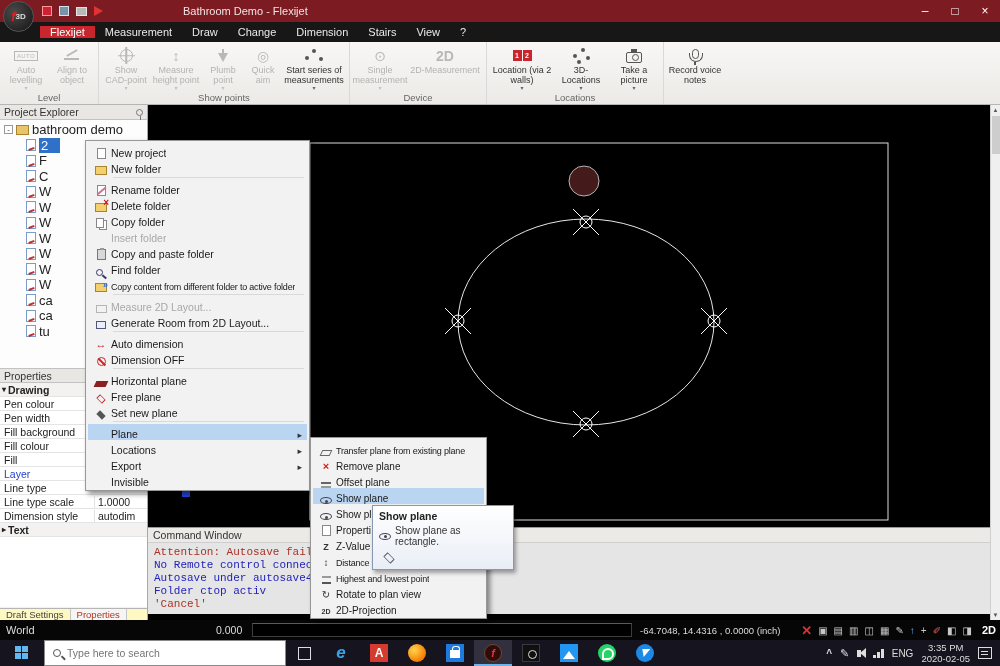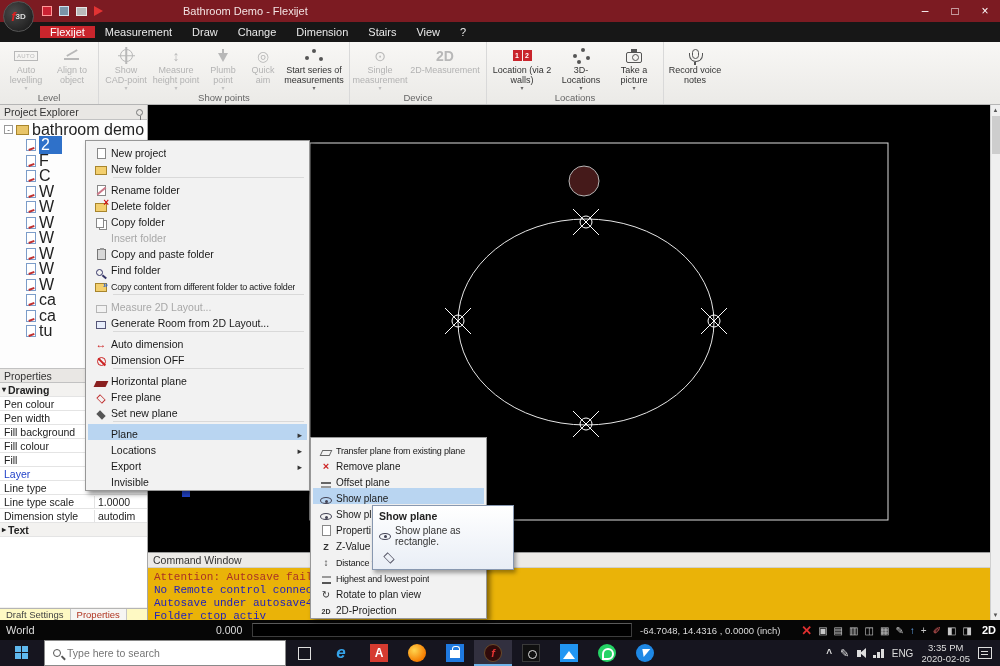--- a/index.html
+++ b/index.html
@@ -65,21 +65,21 @@
 .phead{height:15px;background:#e9e7e4;border-bottom:1px solid #c2c2c2;display:flex;align-items:center;padding:0 4px;font-size:10.5px;color:#333}
 .pin{margin-left:auto;width:7px;height:7px;border:1px solid #777;border-radius:50%;position:relative}
 .pin::after{content:"";position:absolute;left:2.5px;top:6px;width:1px;height:4px;background:#777}
 .tree{background:#fdfdfd;height:248px;padding:2px 0;overflow:hidden}
 .trow{display:flex;align-items:center;height:15.5px;padding-left:4px;gap:3px}
 .trow.child{padding-left:26px}
 .expander{width:9px;height:9px;border:1px solid #999;background:#fff;font-size:8px;line-height:7px;text-align:center;color:#333;flex:none}
 .folder{width:13px;height:10px;background:#e8c56a;border:1px solid #a8852c;flex:none}
 .doc{width:10px;height:12px;background:#fff;border:1px solid #7b9cc9;position:relative;flex:none}
 .doc::after{content:"";position:absolute;left:1px;top:5px;width:6px;height:3px;border-bottom:2px solid #c03030;transform:rotate(-20deg)}
-.tlabel{font-size:16px;color:#222;white-space:nowrap}
+.tlabel{font-size:13px;color:#222;white-space:nowrap}
 .trow.sel .tlabel{background:#2f71c9;color:#fff;padding:0 12px 0 2px}
 .props-title{height:15px;background:#e9e7e4;border-top:1px solid #c2c2c2;border-bottom:1px solid #c2c2c2;display:flex;align-items:center;padding:0 4px;font-size:10.5px;color:#333}
 .prow{display:flex;height:14px;border-bottom:1px solid #e4e4e4;background:#fff;align-items:center}
 .prow.group{background:#f3f2f0;font-weight:bold}
 .gr-tri{font-size:8px;margin:0 2px;color:#222}
 .pl{width:94px;padding-left:4px;font-size:10.5px;color:#222;white-space:nowrap;overflow:hidden}
 .prow.group .pl{width:auto;padding-left:0}
 .pv{flex:1;border-left:1px solid #e2e2e2;padding-left:3px;font-size:10.5px;color:#222;white-space:nowrap;overflow:hidden}
 .prow.layer .pl{color:#2242c8}
 .pfill{background:#fff;height:70px}
@@ -88,21 +88,21 @@
 .ptab.active{color:#b03522;background:#f6f5f3}
 
 
 .canvas{position:absolute;left:148px;top:105px;width:842px;height:428px;background:#000}
 .vscroll{position:absolute;right:0;top:105px;width:10px;height:515px;background:#efefef;border-left:1px solid #cfcfcf;display:flex;flex-direction:column;align-items:center;font-size:6px;color:#555;z-index:6}
 .varrow{height:10px;display:flex;align-items:center}
 .vthumb{width:8px;height:38px;background:#cdcdcd;margin-top:1px}
 .vfill{flex:1}
 
 
-.cmdwin{position:absolute;left:148px;top:552px;width:842px;height:87px;background:#eab308;border-top:1px solid #9a9a9a}
+.cmdwin{position:absolute;left:148px;top:527px;width:842px;height:87px;background:#e5e5e5;border-top:1px solid #9a9a9a}
 .cmdhead{height:15px;background:#eceae7;border-bottom:1px solid #cfcfcf;display:flex;align-items:center;padding-left:5px;font-size:10.5px;color:#333}
 .cmdbody{padding:3px 6px;font-family:"Liberation Mono",monospace;font-size:11px;line-height:13px}
 .cline.err{color:#a93226}
 .cline.info{color:#2222bb}
 
 
 .cmenu{position:absolute;left:85px;top:140px;width:225px;background:#f2f2f2;border:1px solid #979797;box-shadow:3px 3px 5px rgba(0,0,0,.45);padding:2px;z-index:40}
 .mi{display:flex;align-items:flex-end;height:16px;padding:0 4px 0 3px;font-size:10.5px;color:#1a1a1a;position:relative}
 .mico{width:20px;display:flex;justify-content:center;align-items:center;flex:none}
 .mlabel{white-space:nowrap;overflow:hidden}

